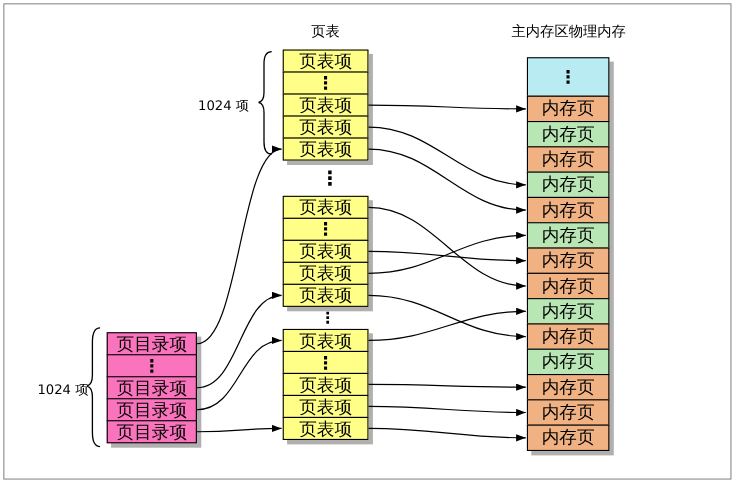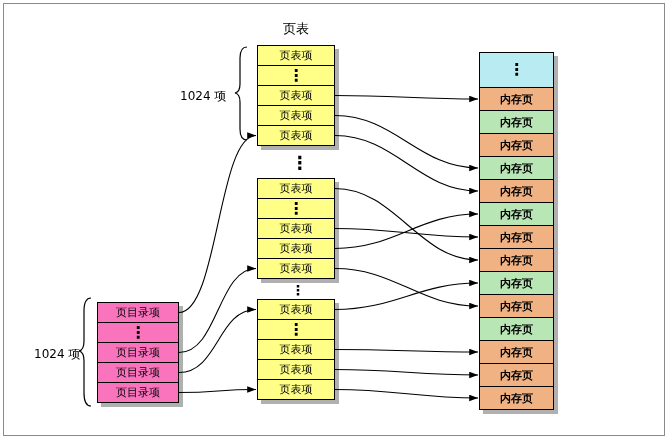--- a/index.html
+++ b/index.html
@@ -19,44 +19,45 @@
   #pt-count { left:180px; top:88px;  }
 
   .stack { position:absolute; z-index:1; box-shadow:4px 4px 0 #b0b0b0; }
   #pd-stack { left:97px;  top:302px; width:82px; }
   #pt1      { left:257px; top:45px;  width:78px; }
   #pt2      { left:257px; top:178px; width:78px; }
   #pt3      { left:257px; top:299px; width:78px; }
   #mem-stack{ left:479px; top:52px;  width:75px; }
 
   .row { width:100%; border:1px solid #000; display:flex; align-items:center; justify-content:center;
-         font-size:11px; color:#000; line-height:1; }
+         font-size:16px; color:#000; line-height:1; }
   .row + .row { margin-top:-1px; }
   .pd .row, .pt .row { height:21px; }
-  .mem .row { height:24px;font-weight:bold; }
+  .mem .row { height:24px; }
   .row.dots { font-weight:bold; font-size:16px; }
 
   .gapdots { position:absolute; z-index:2; font-weight:bold; color:#000; line-height:1; }
   #gap1 { left:291px; top:154px; font-size:18px; }
   #gap2 { left:291px; top:283px; font-size:14px; }
 
   .brace { position:absolute; z-index:2; }
   #brace-left { left:78px;  top:297px; }
   #brace-mid  { left:234px; top:46px;  }
 
   #arrow-layer { position:absolute; left:0; top:0; z-index:5; pointer-events:none; }
   .arrow { fill:none; stroke:#000; stroke-width:1.1; }
 </style>
 </head>
 <body>
 
 <div id="canvas">
   <div class="frame"></div>
 
   <div class="title" id="pt-title">页表</div>
+  <div class="title" id="mem-title">主内存区物理内存</div>
 
   <div class="count-label" id="pd-count">1024 项</div>
   <div class="count-label" id="pt-count">1024 项</div>
 
   <svg class="brace" id="brace-left" width="16" height="110" viewBox="0 0 16 110">
     <path d="M 13 1 Q 6 1 6 14 L 6 44 Q 6 53 1 54 Q 6 55 6 64 L 6 96 Q 6 109 13 109" fill="none" stroke="#000" stroke-width="1.2"></path>
   </svg>
   <svg class="brace" id="brace-mid" width="16" height="96" viewBox="0 0 16 96">
     <path d="M 13 1 Q 6 1 6 12 L 6 38 Q 6 46 1 47 Q 6 48 6 56 L 6 83 Q 6 94 13 94" fill="none" stroke="#000" stroke-width="1.2"></path>
   </svg>

